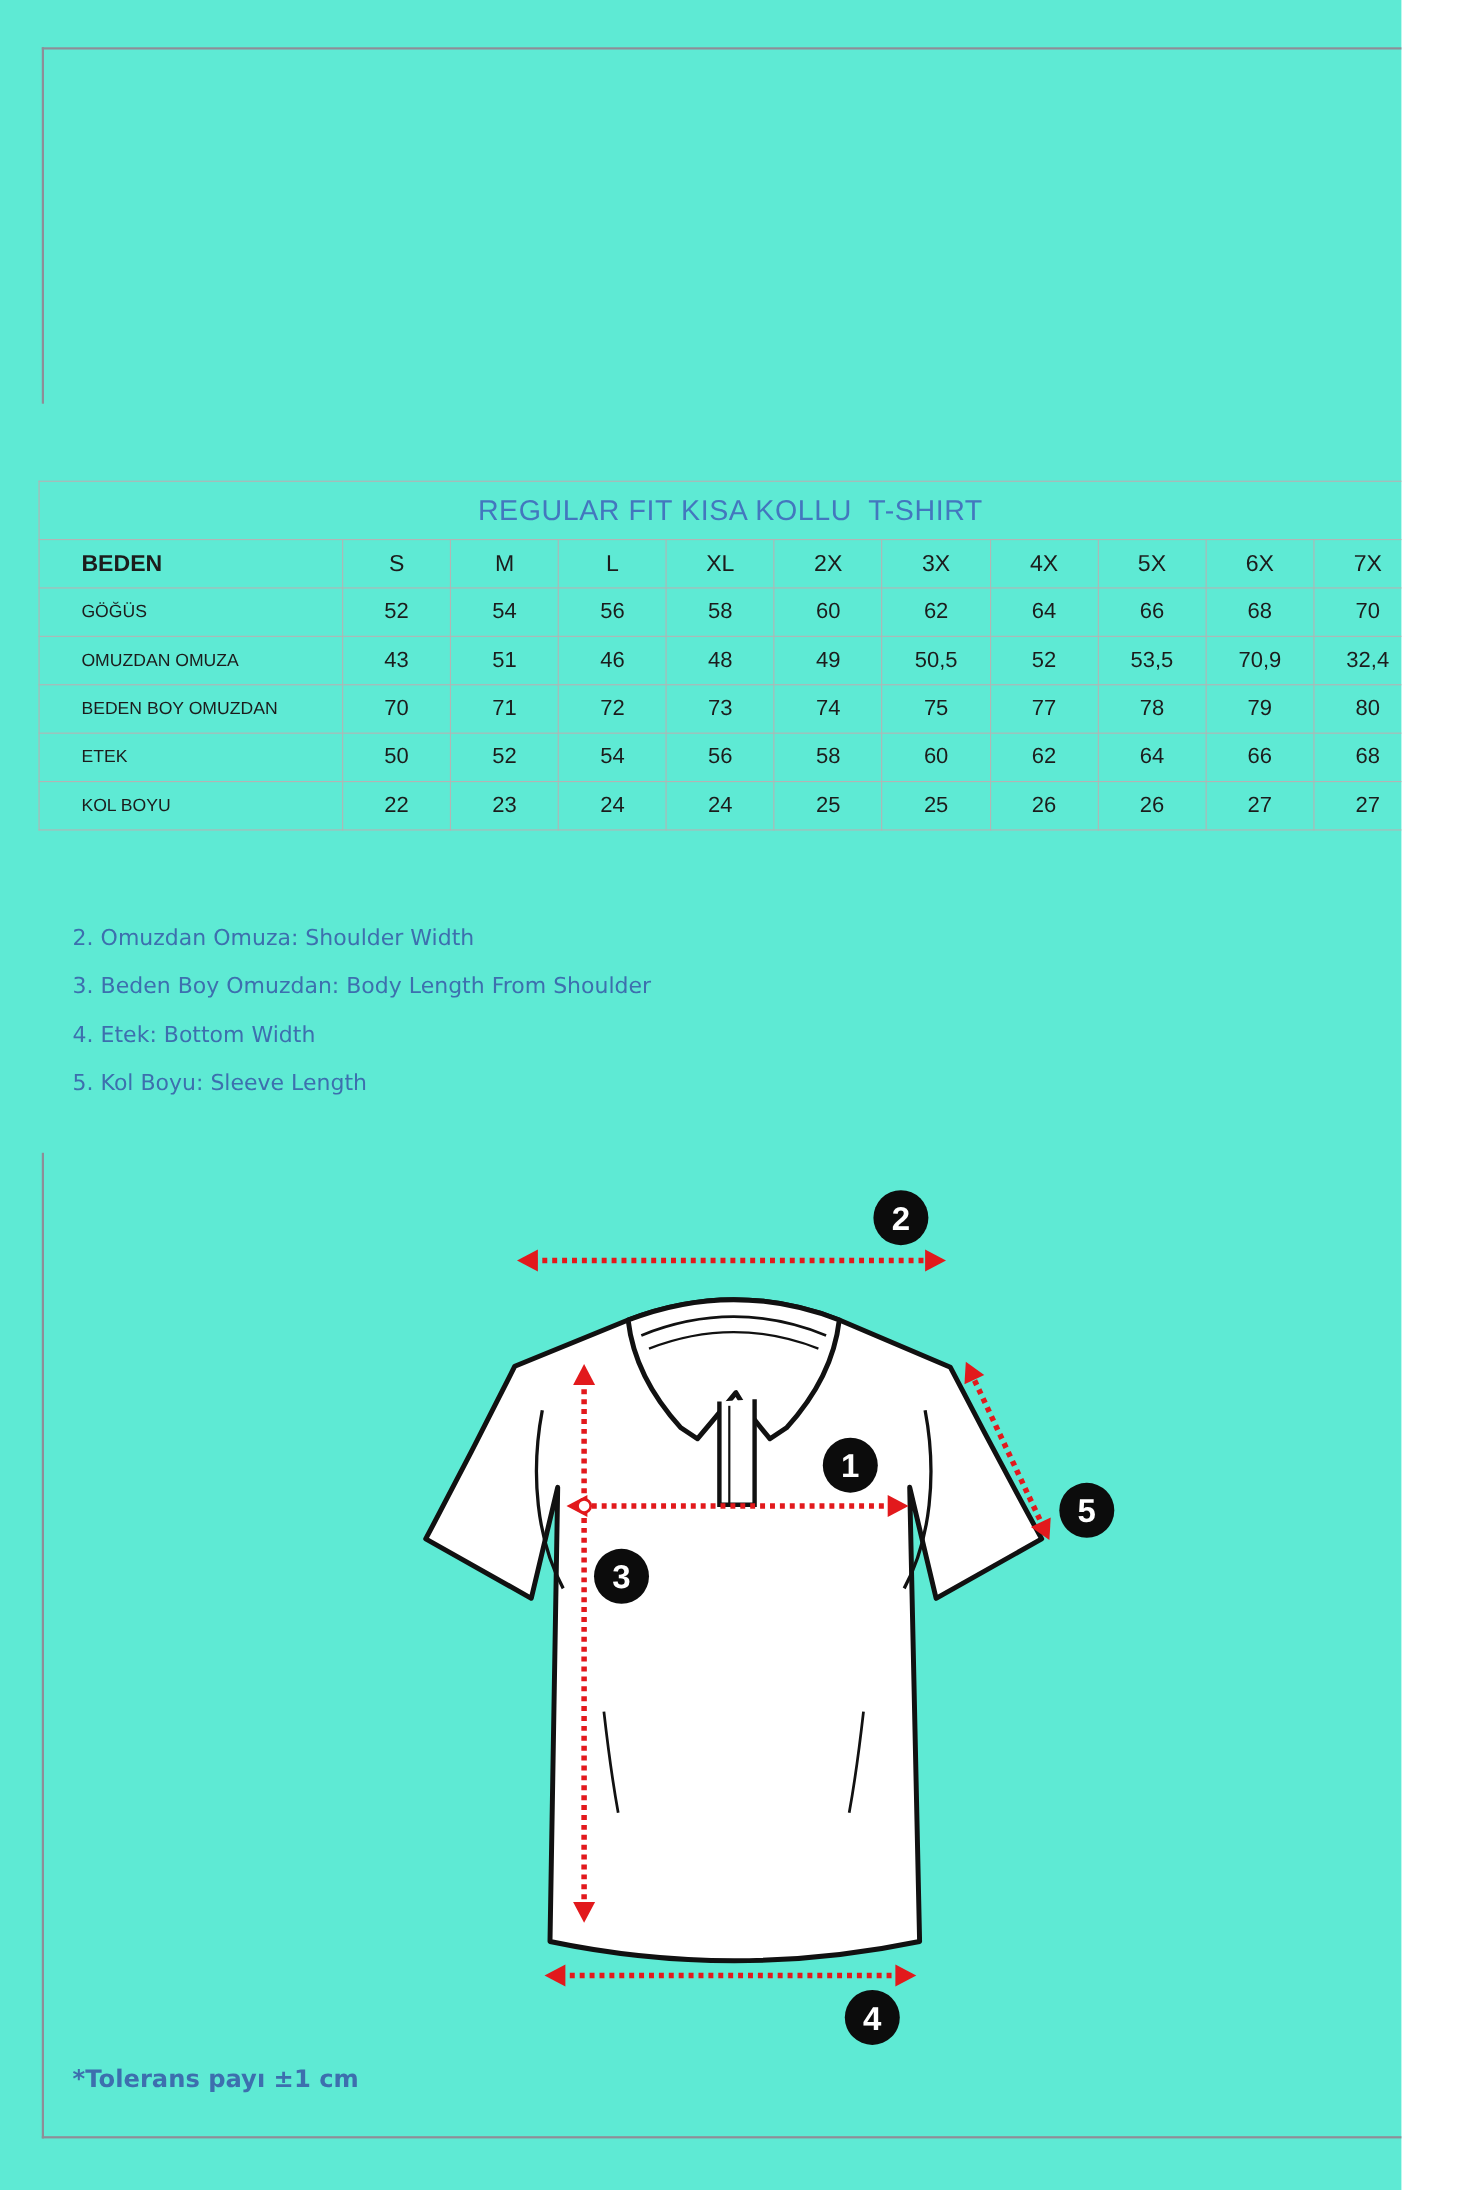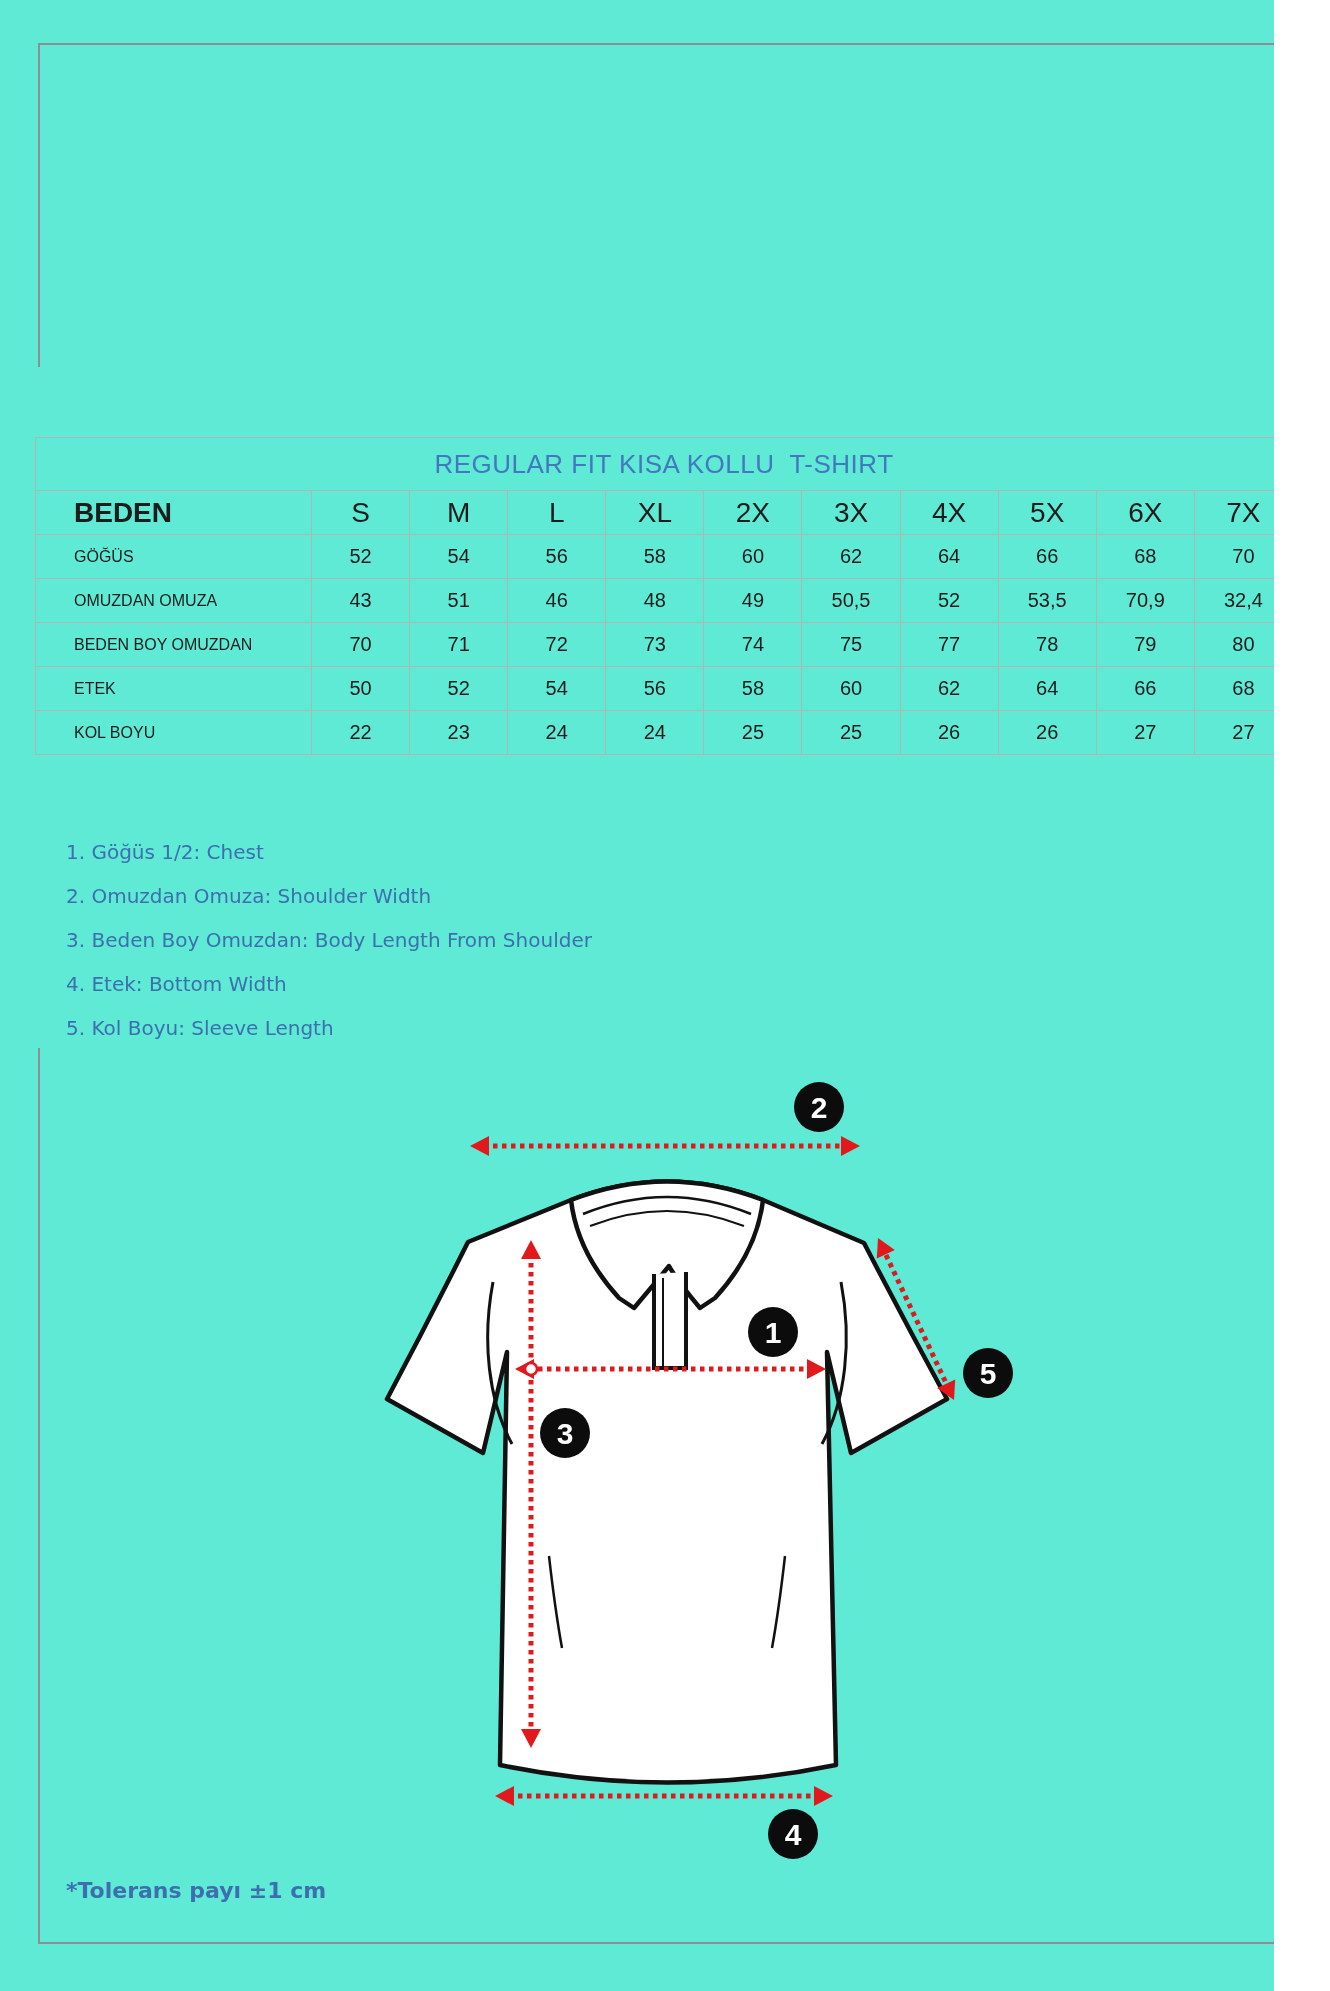--- a/index.html
+++ b/index.html
@@ -13,21 +13,21 @@
   
   #size-table{position:absolute;left:35px;top:437px;width:1258px;height:316px;
               border-collapse:collapse;table-layout:fixed;}
   #size-table th,#size-table td{border:1px solid #B4B4B4;padding:0;text-align:center;
               color:#1c1c1c;font-weight:normal;}
   #size-table .c-label{width:276px;}
   #size-table .table-title{height:52px;font-size:26px;letter-spacing:.5px;color:#4377BE;
               font-weight:normal;white-space:pre;}
   #size-table .row-label{text-align:left;padding-left:38px;font-size:16px;}
   #size-table .hdr-label{font-weight:bold;font-size:20px;}
-  #size-table thead tr.sizes-row th{height:43px;font-size:28px;}
+  #size-table thead tr.sizes-row th{height:43px;font-size:21px;}
   #size-table tbody tr{height:44px;}
   #size-table tbody td{font-size:20px;}
 
   
   #legend{position:absolute;left:66px;top:830px;color:#3D6FAE;
           font-family:"DejaVu Sans",sans-serif;font-size:20px;}
   #legend .legend-item{height:44px;line-height:44px;white-space:pre;}
 
   
   #diagram-box{position:absolute;left:38px;top:1048px;width:1252px;height:894px;
@@ -142,21 +142,20 @@
           <td>25</td>
           <td>26</td>
           <td>26</td>
           <td>27</td>
           <td>27</td>
         </tr>
       </tbody>
   </table>
 
   <div id="legend">
-      <div class="legend-item">1. Göğüs 1/2: Chest</div>
       <div class="legend-item">2. Omuzdan Omuza: Shoulder Width</div>
       <div class="legend-item">3. Beden Boy Omuzdan: Body Length From Shoulder</div>
       <div class="legend-item">4. Etek: Bottom Width</div>
       <div class="legend-item">5. Kol Boyu: Sleeve Length</div>
     </div>
 
   <div id="diagram-box"></div>
 
   <svg id="diagram-svg" width="1330" height="1991" viewBox="0 0 1330 1991">
 

